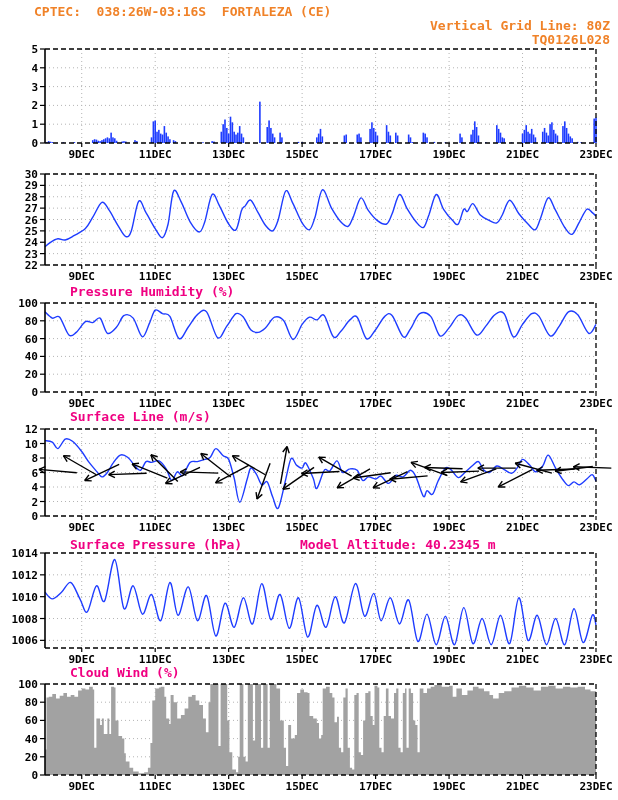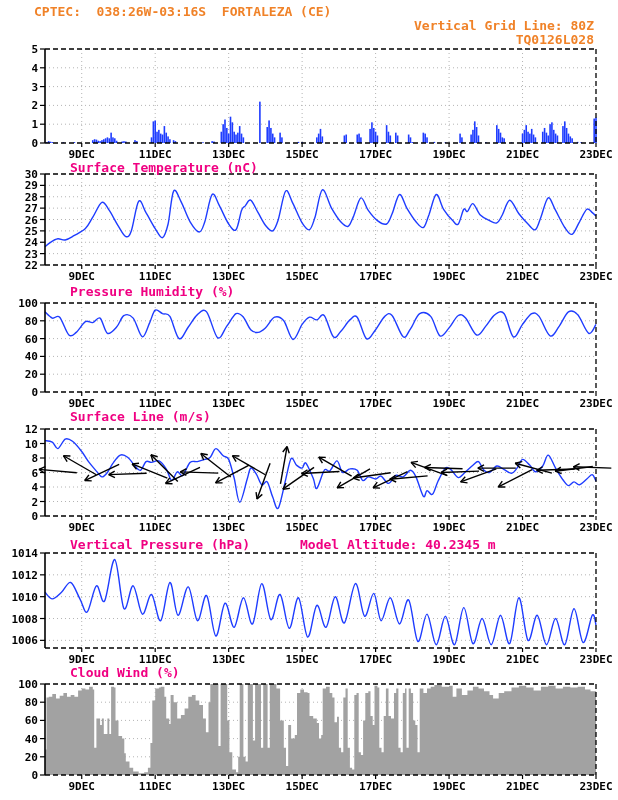--- a/index.html
+++ b/index.html
@@ -1,20 +1,20 @@
 <!DOCTYPE html>
 <html style="--orange: #f08228; --magenta: #f00082;"><head>
 <meta charset="utf-8">
 <style>
   html,body{margin:0;padding:0;background:#ffffff;}
   .page{position:relative;width:618px;height:800px;background:#fff;overflow:hidden;
         font-family:"DejaVu Sans Mono","Liberation Mono",monospace;}
   .hdr{position:absolute;font:bold 13px "DejaVu Sans Mono","Liberation Mono",monospace;
        color:var(--orange);white-space:pre;}
-  .right{right:24px;text-align:left;}
+  .right{right:8px;text-align:left;}
   .ttl{position:absolute;font:bold 13px "DejaVu Sans Mono","Liberation Mono",monospace;
        color:var(--magenta);white-space:pre;}
   #charts{position:absolute;left:0;top:0;}
   #charts text{font:bold 11px "DejaVu Sans Mono","Liberation Mono",monospace;fill:#000;}
 </style>
 </head>
 <body>
 
 <div class="page">
   <svg id="charts" width="618" height="800">
@@ -539,19 +539,18 @@
           <line x1="596" y1="775" x2="596" y2="779" stroke="#000000" stroke-width="1.2"></line>
           <text x="596" y="790" text-anchor="middle">23DEC</text>
         </g>
       </g>
     </svg>
 
   <div class="hdr" style="left:34px;top:4px">CPTEC:  038:26W-03:16S  FORTALEZA (CE)</div>
   <div class="hdr right" style="top:18px">Vertical Grid Line: 80Z</div>
   <div class="hdr right" style="top:32px">TQ0126L028</div>
 
-  <div class="ttl" style="left:70px;top:160px">Surface Temperature (nC)</div>
   <div class="ttl" style="left:70px;top:284px">Pressure Humidity (%)</div>
   <div class="ttl" style="left:70px;top:409px">Surface Line (m/s)</div>
-  <div class="ttl" style="left:70px;top:537px">Vertical Pressure (hPa)</div>
+  <div class="ttl" style="left:70px;top:537px">Surface Pressure (hPa)</div>
   <div class="ttl" style="left:300px;top:537px">Model Altitude: 40.2345 m</div>
   <div class="ttl" style="left:70px;top:665px">Cloud Wind (%)</div>
 </div>
 
 </body></html>

